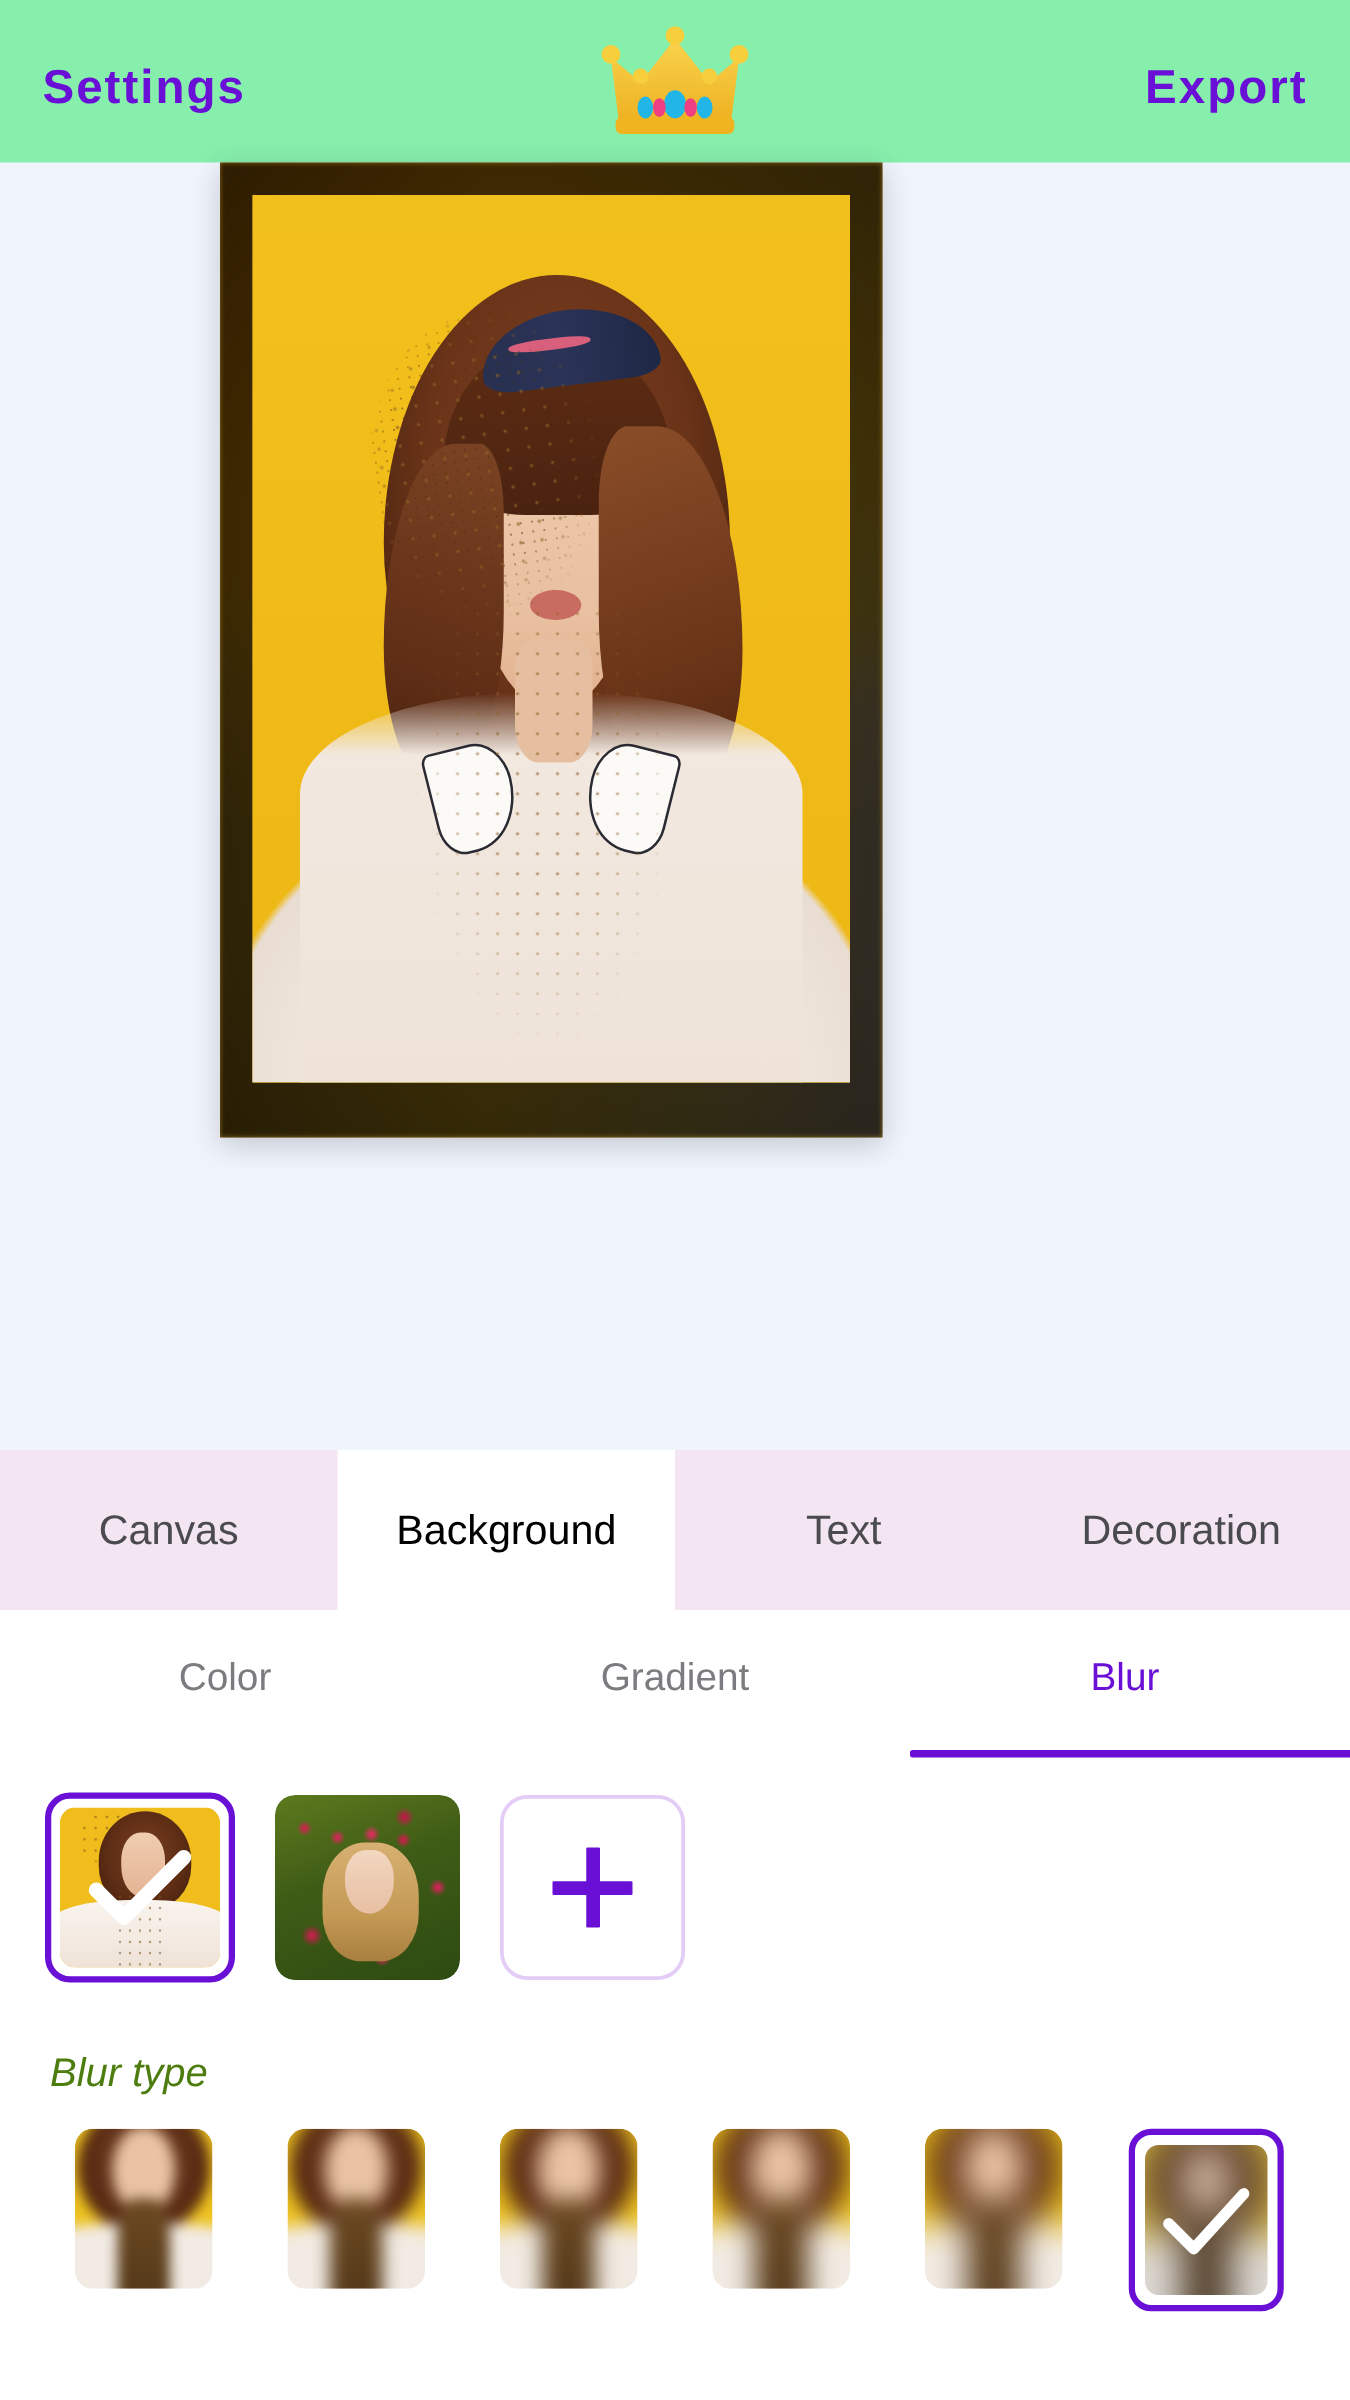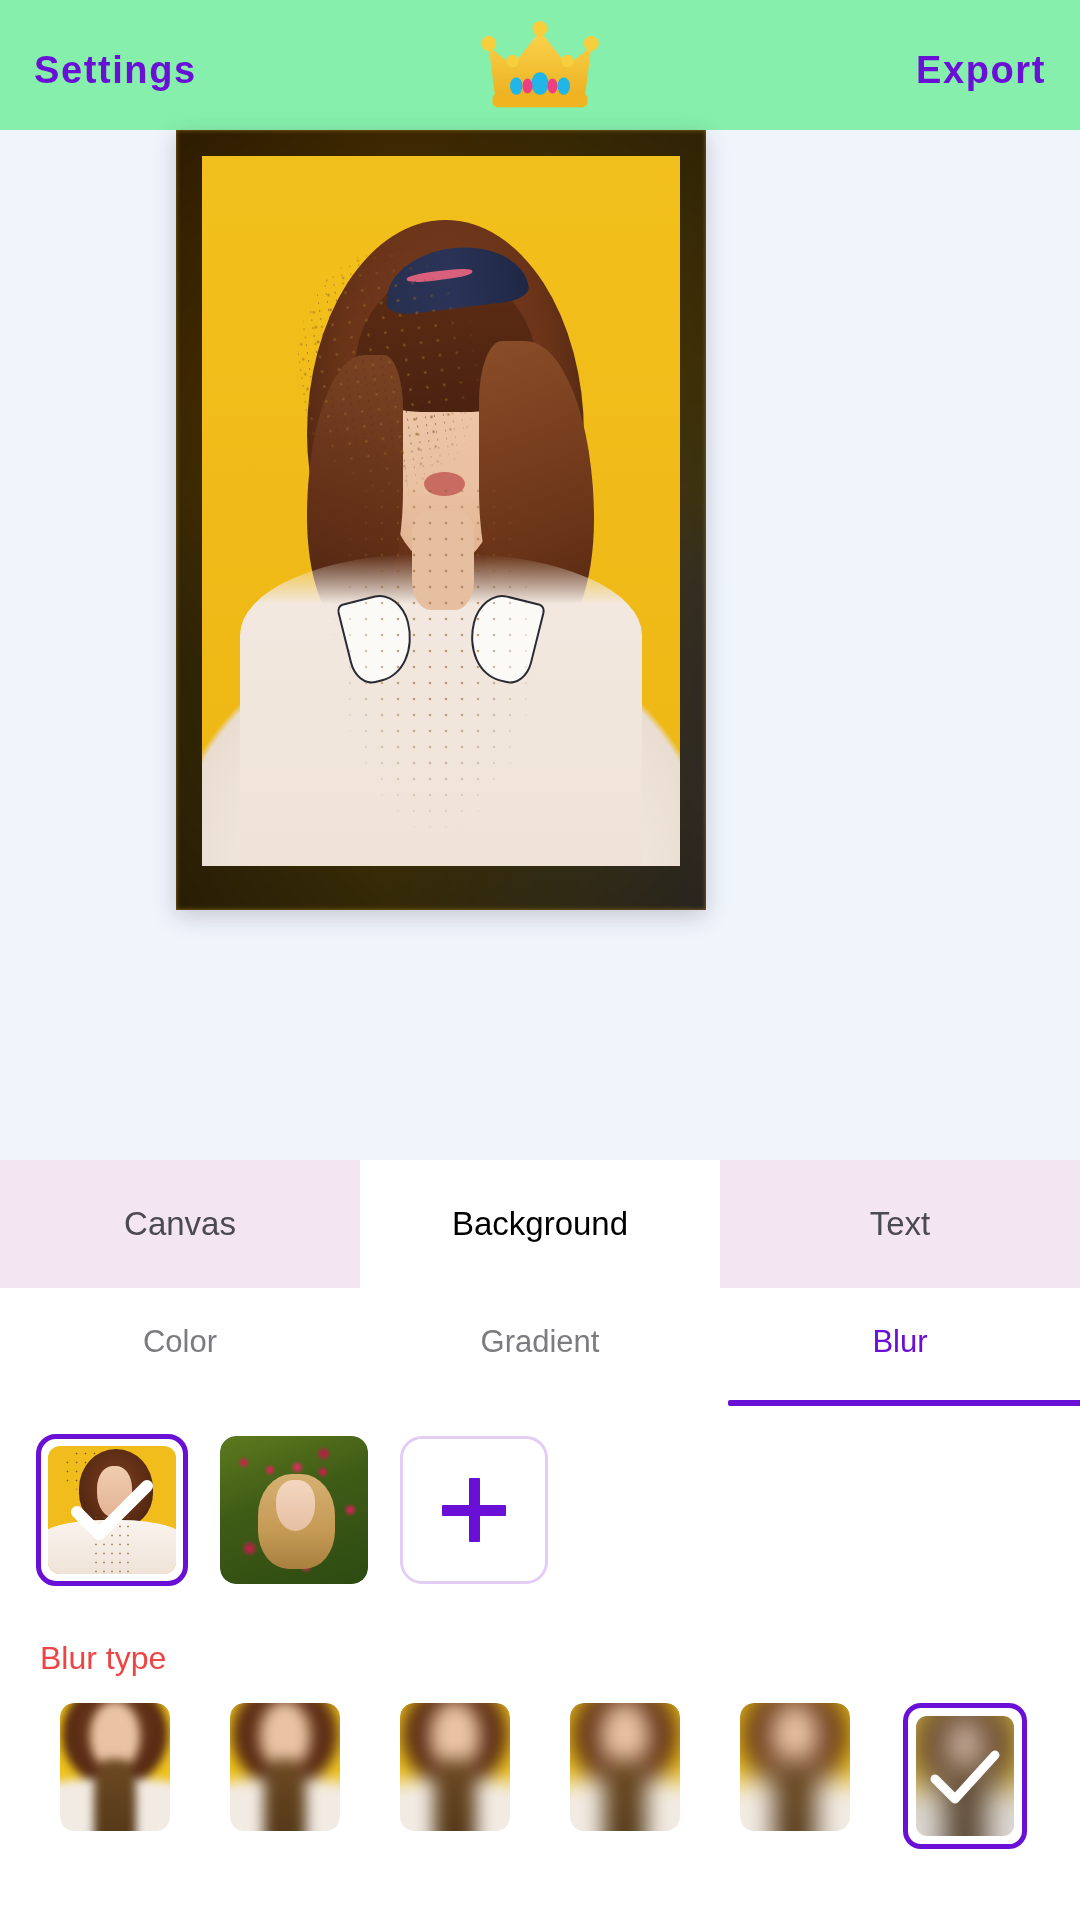--- a/index.html
+++ b/index.html
@@ -238,22 +238,23 @@
                radial-gradient(circle 9px at 82% 56%, #d8174f 0%, rgba(0,0,0,0) 70%);
     border-radius:50%; }
   .t2 .bhair { position:absolute; left:26%; top:26%; width:52%; height:64%;
     background:linear-gradient(180deg,#d7b072 0%, #c49a55 60%, #a87f3e 100%);
     border-radius:44% 44% 40% 40%; }
   .t2 .bface { position:absolute; left:38%; top:30%; width:26%; height:34%;
     background:linear-gradient(180deg,#f3d7c0,#e7bfa3); border-radius:46% 46% 54% 54%; }
 
   
   .section-label {
-    padding:54px 0 0 40px; font-size:32px; color:#ef4444;
+    padding:54px 0 0 40px; font-size:32px; color:#4d7c0f;
     font-family:"Liberation Sans", sans-serif;
+    font-style:italic;
   }
   .blur-row { display:flex; gap:0; padding:26px 30px 0 30px; }
   .blur-cell { flex:1; display:flex; justify-content:center; }
   .blur-item {
     width:110px; height:128px; border-radius:14px; position:relative; overflow:hidden;
     cursor:pointer;
   }
   .blur-item.selected {
     border:5px solid #6a0fd6; border-radius:18px; width:124px; height:146px;
     padding:7px; overflow:visible; background:#fff;
@@ -331,20 +332,21 @@
         <div class="spray spray-head"></div>
         <div class="spray spray-bouquet"></div>
       </div>
     </div>
   </div>
 
   <div class="tabbar">
     <div class="tab">Canvas</div>
     <div class="tab active">Background</div>
     <div class="tab">Text</div>
+    <div class="tab">Decoration</div>
   </div>
 
   <div class="panel">
 
     <div class="subtabs">
       <div class="subtab">Color</div>
       <div class="subtab">Gradient</div>
       <div class="subtab active">Blur</div>
     </div>
 

